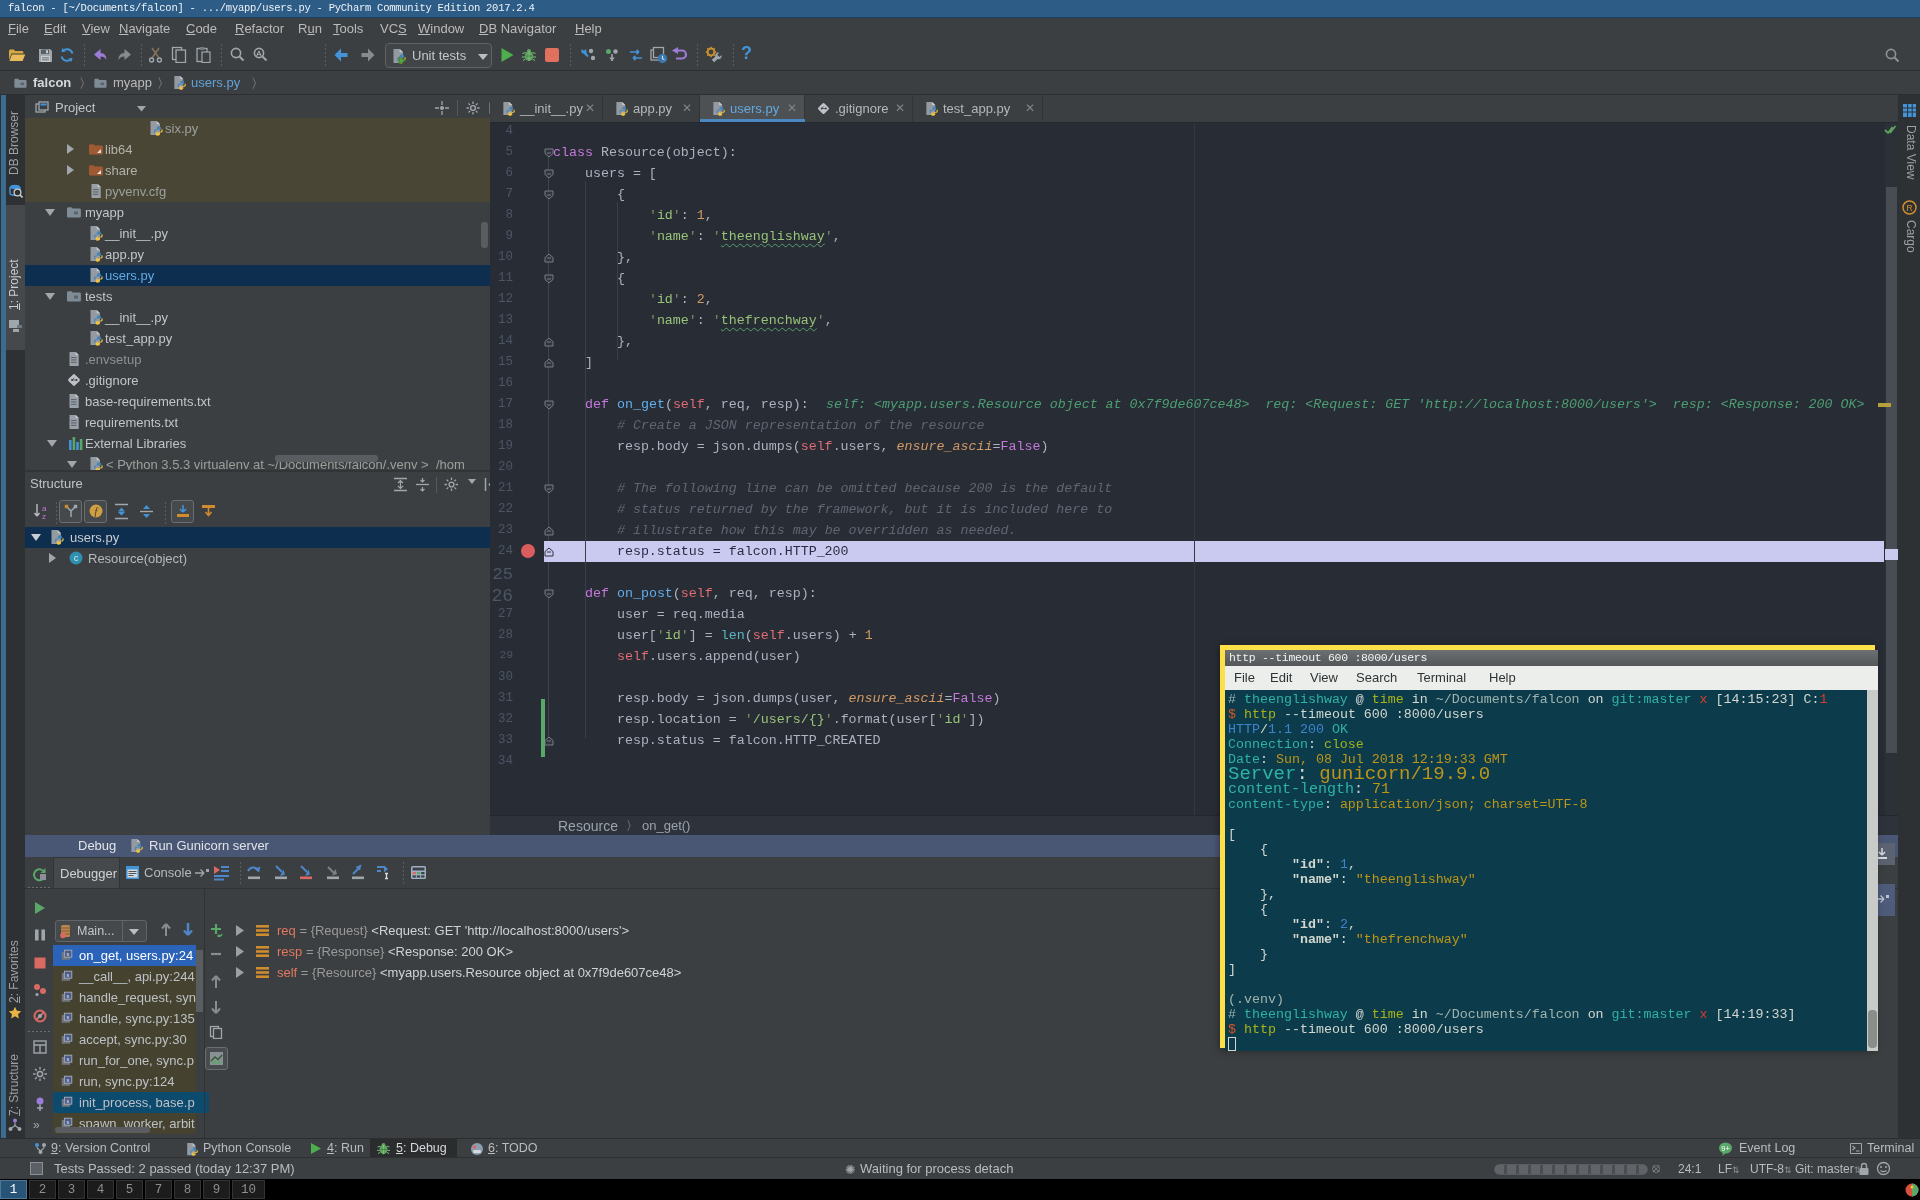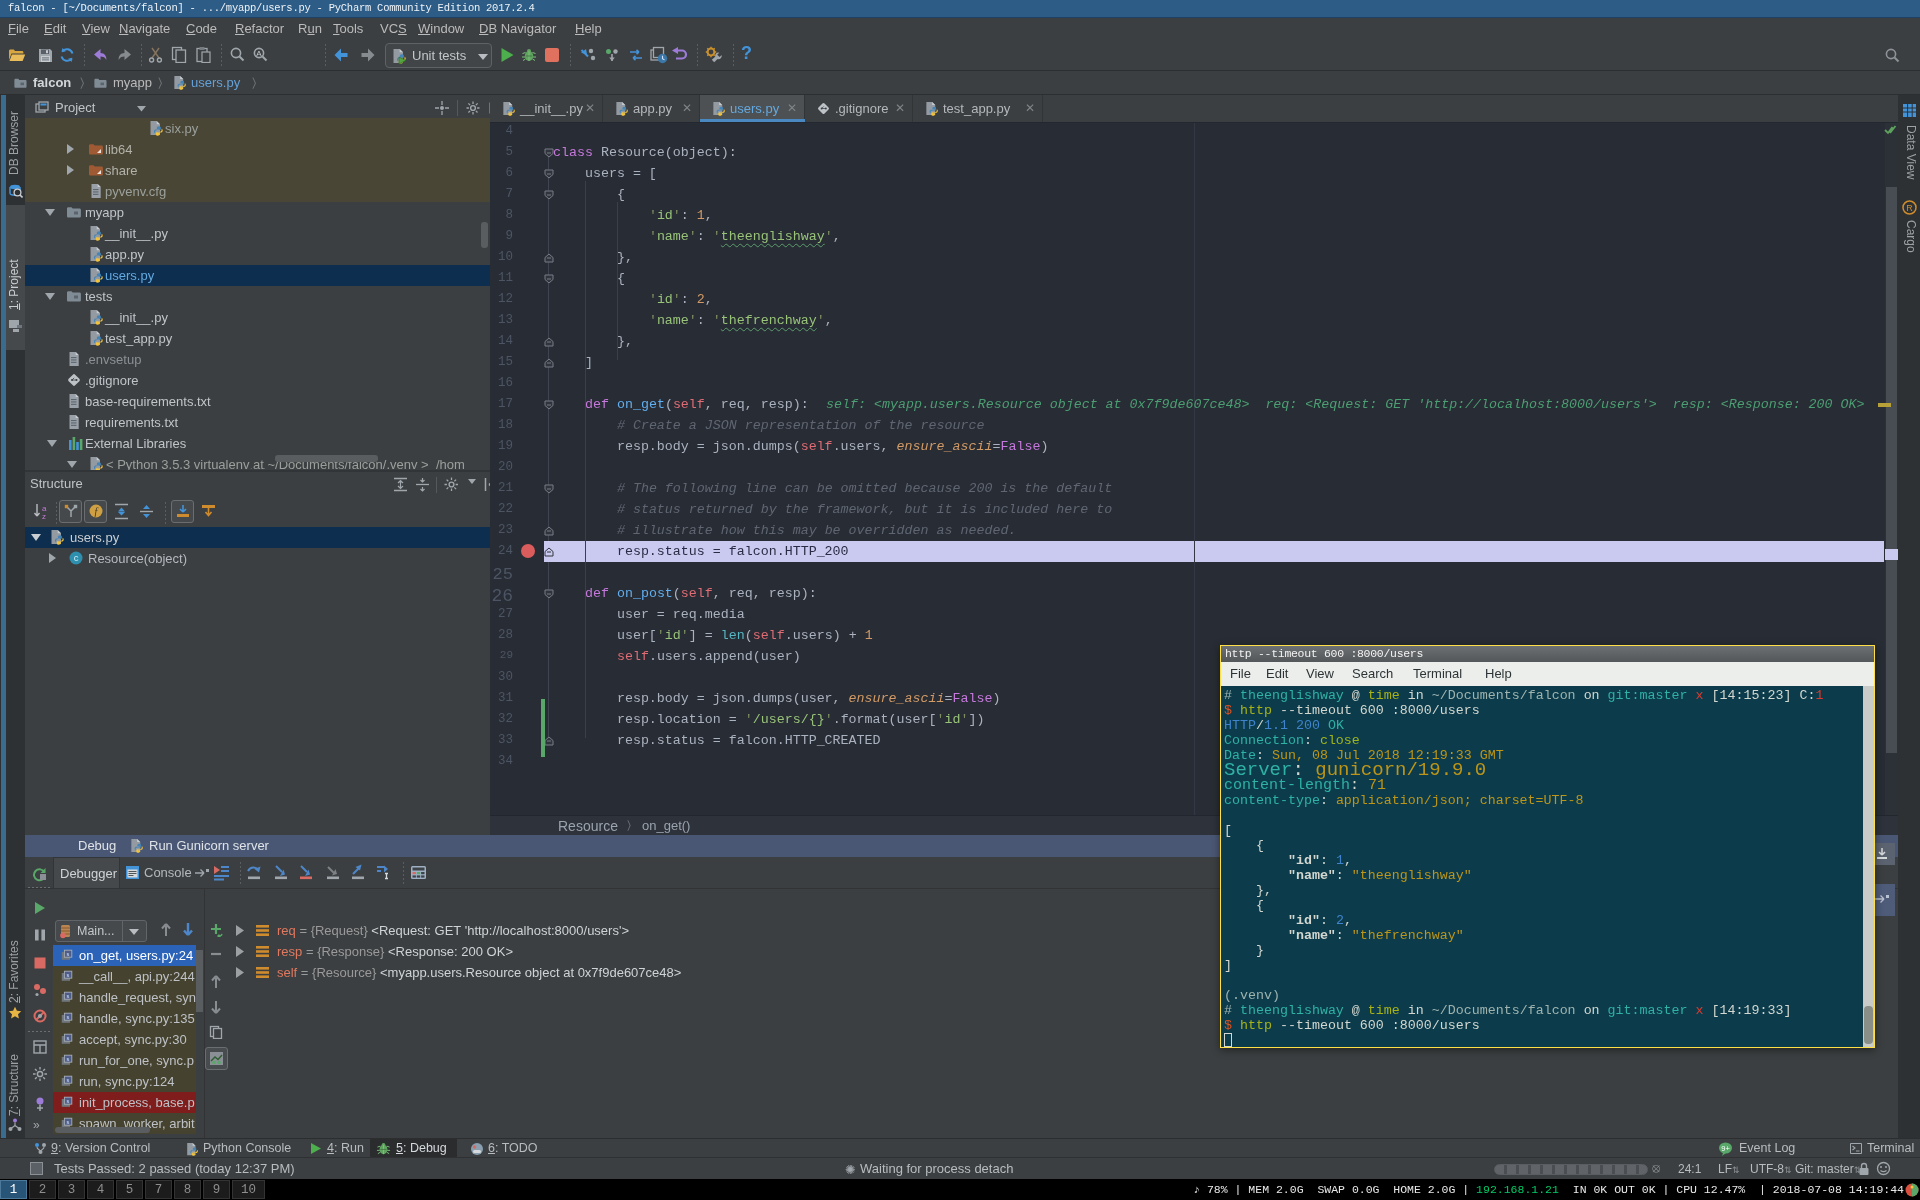--- a/index.html
+++ b/index.html
@@ -774,21 +774,21 @@
         <use href="#frm" width="14" height="14"></use>
       </svg>
       <span class="a" style="left:26px;top:3px;color:#bdc1c5;font-size:13px;white-space:nowrap">run_for_one, sync.p</span>
     </div>
     <div class="a" style="left:28px;top:236px;width:143px;height:21px;background:#45422f;overflow:hidden">
       <svg class="ico" style="left:7px;top:3px" width="14" height="14">
         <use href="#frm" width="14" height="14"></use>
       </svg>
       <span class="a" style="left:26px;top:3px;color:#bdc1c5;font-size:13px;white-space:nowrap">run, sync.py:124</span>
     </div>
-    <div class="a" style="left:28px;top:257px;width:143px;height:21px;background:#7f1d1d;overflow:hidden">
+    <div class="a" style="left:28px;top:257px;width:156px;height:21px;background:#0c4a6e;overflow:hidden">
       <svg class="ico" style="left:7px;top:3px" width="14" height="14">
         <use href="#frm" width="14" height="14"></use>
       </svg>
       <span class="a" style="left:26px;top:3px;color:#bdc1c5;font-size:13px;white-space:nowrap">init_process, base.p</span>
     </div>
     <div class="a" style="left:28px;top:278px;width:143px;height:21px;background:#45422f;overflow:hidden">
       <svg class="ico" style="left:7px;top:3px" width="14" height="14">
         <use href="#frm" width="14" height="14"></use>
       </svg>
       <span class="a" style="left:26px;top:3px;color:#bdc1c5;font-size:13px;white-space:nowrap">spawn_worker, arbit</span>
@@ -932,28 +932,27 @@
 <div class="a" style="left:0;top:1179px;width:1920px;height:21px;background:#000000">
     <div class="a mono" style="left:0px;top:1px;width:27px;height:19px;background:#285577;border:1px solid #4c7899;color:#ffffff;font-size:12.5px;text-align:center;line-height:18px">1</div>
     <div class="a mono" style="left:29px;top:1px;width:27px;height:19px;background:#1c1c1c;border:1px solid #333333;color:#8e8e8e;font-size:12.5px;text-align:center;line-height:18px">2</div>
     <div class="a mono" style="left:58px;top:1px;width:27px;height:19px;background:#1c1c1c;border:1px solid #333333;color:#8e8e8e;font-size:12.5px;text-align:center;line-height:18px">3</div>
     <div class="a mono" style="left:87px;top:1px;width:27px;height:19px;background:#1c1c1c;border:1px solid #333333;color:#8e8e8e;font-size:12.5px;text-align:center;line-height:18px">4</div>
     <div class="a mono" style="left:116px;top:1px;width:27px;height:19px;background:#1c1c1c;border:1px solid #333333;color:#8e8e8e;font-size:12.5px;text-align:center;line-height:18px">5</div>
     <div class="a mono" style="left:145px;top:1px;width:27px;height:19px;background:#1c1c1c;border:1px solid #333333;color:#8e8e8e;font-size:12.5px;text-align:center;line-height:18px">7</div>
     <div class="a mono" style="left:174px;top:1px;width:27px;height:19px;background:#1c1c1c;border:1px solid #333333;color:#8e8e8e;font-size:12.5px;text-align:center;line-height:18px">8</div>
     <div class="a mono" style="left:203px;top:1px;width:27px;height:19px;background:#1c1c1c;border:1px solid #333333;color:#8e8e8e;font-size:12.5px;text-align:center;line-height:18px">9</div>
     <div class="a mono" style="left:232px;top:1px;width:33px;height:19px;background:#1c1c1c;border:1px solid #333333;color:#8e8e8e;font-size:12.5px;text-align:center;line-height:18px">10</div>
-    <span class="a mono" style="right:16px;top:4px;font-size:11.5px;color:#e8e8e8;white-space:pre">♪ 78% | MEM 2.0G  SWAP 0.0G  HOME 2.0G | <span style="color:#00cc66">192.168.1.21</span>  IN 0K OUT 0K | CPU 12.47%  | 2018-07-08 14:19:44</span>
     <svg class="ico" style="left:1905px;top:4px" width="14" height="14" viewBox="0 0 14 14">
       <circle cx="7" cy="7" r="6.5" fill="#d94f3d"></circle>
       <path d="M7 .5a6.5 6.5 0 0 1 0 13z" fill="#59a869"></path>
       <circle cx="7" cy="4" r="1.5" fill="#f3c33c"></circle>
     </svg>
   </div>
-<div class="a" style="left:1220px;top:645px;width:655px;height:403px;border:1px solid #fde047;box-shadow:0 2px 8px rgba(0,0,0,.45)">
+<div class="a" style="left:1220px;top:645px;width:655px;height:403px;border:5px solid #fde047;box-shadow:0 2px 8px rgba(0,0,0,.45)">
     <div class="a mono" style="left:0;top:0;width:653px;height:16px;background:linear-gradient(#6d7072,#54575a);color:#f2f2f2;font-size:11.5px;line-height:15px;letter-spacing:-0.3px"><span style="margin-left:4px">http --timeout 600 :8000/users</span></div>
     <div class="a" style="left:0;top:16px;width:653px;height:24px;background:#eceeeb;font-size:13px;color:#2d3436">
       <span class="a" style="left:9px;top:4px">File</span>
       <span class="a" style="left:45px;top:4px">Edit</span>
       <span class="a" style="left:85px;top:4px">View</span>
       <span class="a" style="left:131px;top:4px">Search</span>
       <span class="a" style="left:192px;top:4px">Terminal</span>
       <span class="a" style="left:264px;top:4px">Help</span>
     </div>
     <div class="a" style="left:0;top:40px;width:653px;height:361px;background:#0c3c4c;overflow:hidden">

